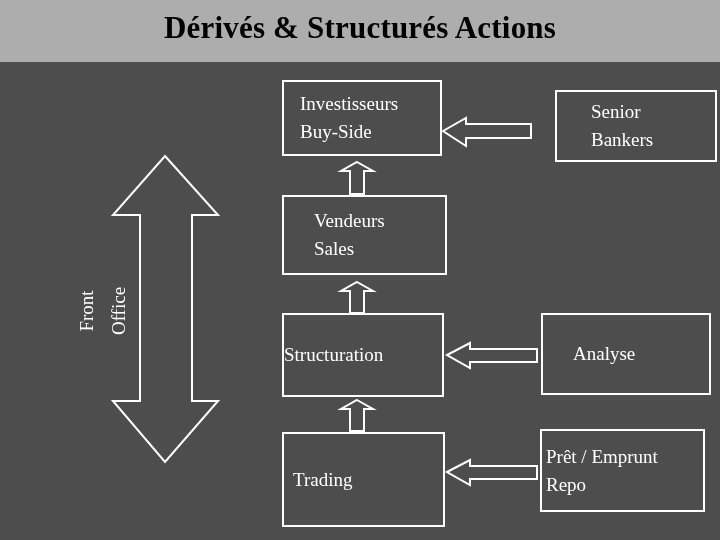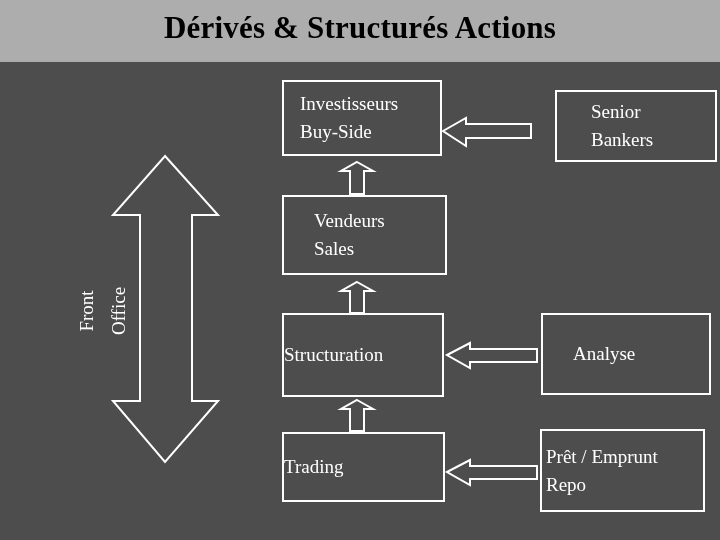--- a/index.html
+++ b/index.html
@@ -123,21 +123,21 @@
 
   <div class="box left-text pad-b" style="left:282px; top:195px; width:165px; height:80px;">
     <span class="line">Vendeurs</span>
     <span class="line">Sales</span>
   </div>
 
   <div class="box center-text" style="left:282px; top:313px; width:162px; height:84px;">
     <span class="line">Structuration</span>
   </div>
 
-  <div class="box center-text" style="left:282px; top:432px; width:163px; height:70px;">
+  <div class="box center-text" style="left:282px; top:432px; width:163px; height:95px;padding-left:9px;">
     <span class="line">Trading</span>
   </div>
 
   <div class="box left-text pad-c" style="left:555px; top:90px; width:162px; height:72px;">
     <span class="line">Senior</span>
     <span class="line">Bankers</span>
   </div>
 
   <div class="box left-text pad-b" style="left:541px; top:313px; width:170px; height:82px;">
     <span class="line">Analyse</span>

